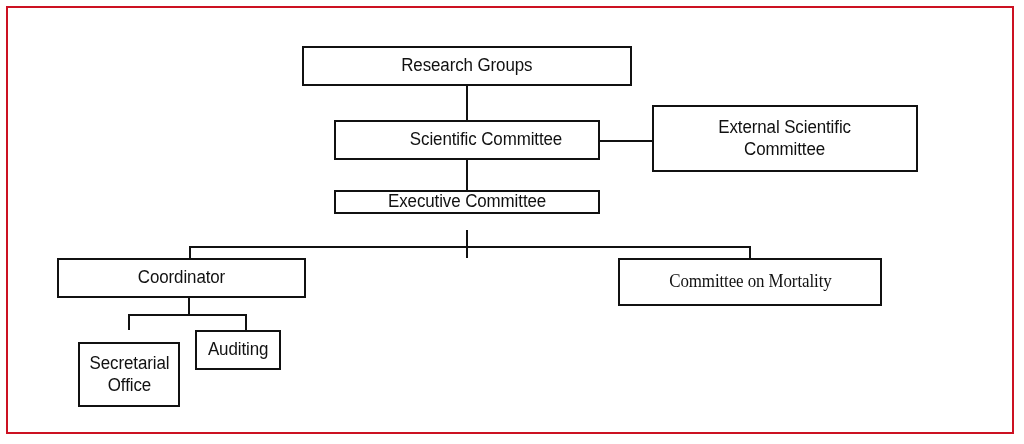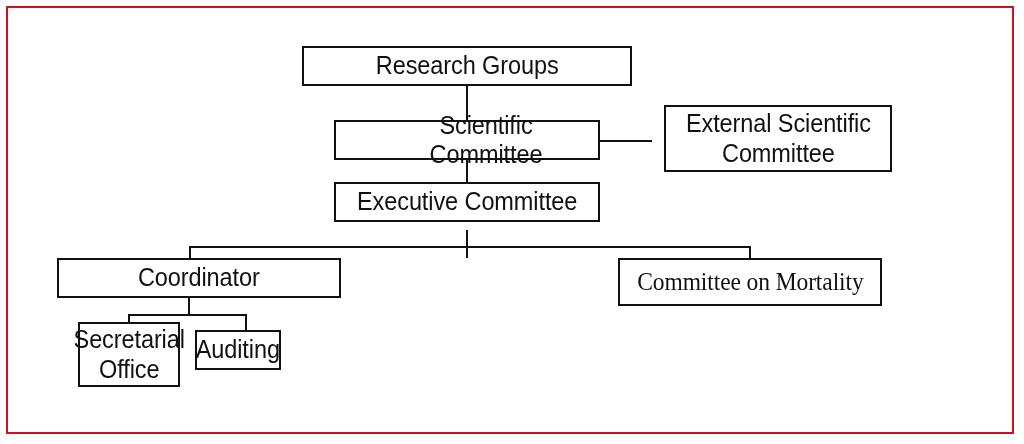--- a/index.html
+++ b/index.html
@@ -28,21 +28,21 @@
   .node {
     position: absolute;
     box-sizing: border-box;
     border: 2px solid #111111;
     background: #ffffff;
     display: flex;
     align-items: center;
     justify-content: center;
     text-align: center;
     color: #111111;
-    font-size: 25px;
+    font-size: 18px;
     line-height: 1.18;
     letter-spacing: -0.1px;
     padding: 0 6px;
     font-stretch: condensed;
   }
   .node .label {
     display: block;
     white-space: pre-line;
     transform: scaleX(0.94);
   }
@@ -78,39 +78,39 @@
   <div class="conn v" style="left:245px; top:314px; height:16px;"></div>
 
   <div class="node" style="left:302px; top:46px;  width:330px; height:40px;">
     <span class="label">Research Groups</span>
   </div>
 
   <div class="node" style="left:334px; top:120px; width:266px; height:40px;padding-left:44px;">
     <span class="label">Scientific Committee</span>
   </div>
 
-  <div class="node" style="left:652px; top:105px; width:228px; height:67px;margin-left:12px;">
+  <div class="node" style="left:652px; top:105px; width:266px; height:67px;">
     <span class="label">External Scientific
 Committee</span>
   </div>
 
-  <div class="node" style="left:334px; top:182px; width:266px; height:40px;">
+  <div class="node" style="left:334px; top:190px; width:266px; height:24px;">
     <span class="label">Executive Committee</span>
   </div>
 
-  <div class="node" style="left:57px;  top:258px; width:284px; height:40px;">
+  <div class="node" style="left:57px;  top:258px; width:249px; height:40px;">
     <span class="label">Coordinator</span>
   </div>
 
 
   <div class="node" style="left:618px; top:258px; width:264px; height:48px;font-family:Liberation Serif, serif;">
     <span class="label">Committee on Mortality</span>
   </div>
 
-  <div class="node" style="left:78px;  top:322px; width:102px; height:65px;">
+  <div class="node" style="left:78px;  top:342px; width:102px; height:65px;">
     <span class="label">Secretarial
 Office</span>
   </div>
 
   <div class="node" style="left:195px; top:330px; width:86px; height:40px;">
     <span class="label">Auditing</span>
   </div>
 
 </div>
 

